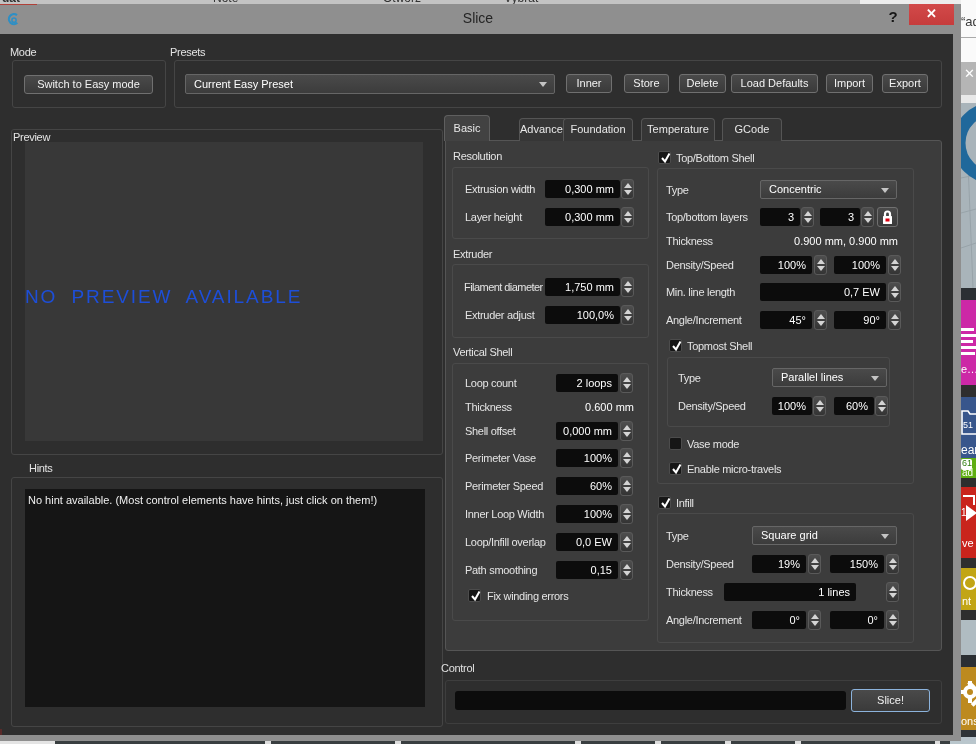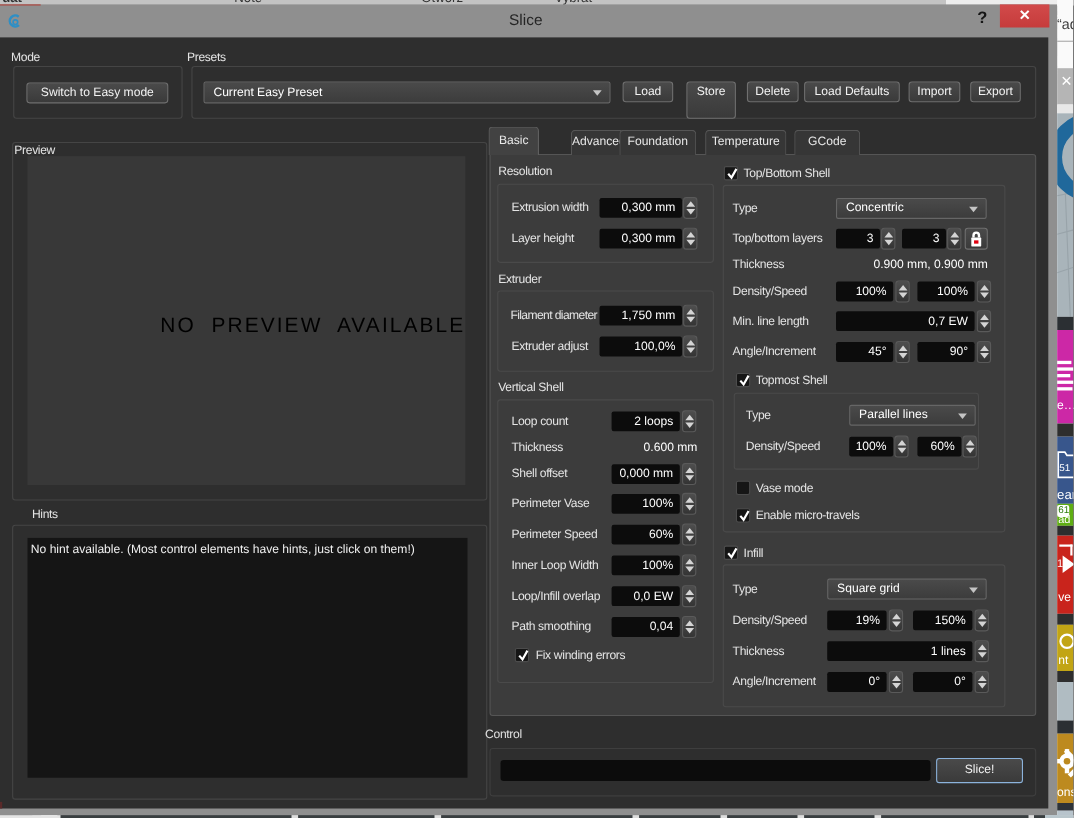--- a/index.html
+++ b/index.html
@@ -54,31 +54,31 @@
 <div class="abs" style="left:0;top:34px;width:953px;height:701px;background:#2e2e2e"></div>
 
 <div class="abs" style="left:0;top:729px;width:2px;height:6px;background:#5a2a2a"></div>
 
 <div class="lbl" style="left:10px;top:45px">Mode</div>
 <div class="frame" style="left:12px;top:60px;width:152px;height:46px"></div>
 <div class="btn" style="left:24px;top:75px;width:129px;height:19px;line-height:17px">Switch to Easy mode</div>
 <div class="lbl" style="left:170px;top:45px">Presets</div>
 <div class="frame" style="left:174px;top:60px;width:766px;height:46px"></div>
 <div class="dd" style="left:185px;top:74px;width:370px;height:20px;line-height:18px">Current Easy Preset</div>
-<div class="btn" style="left:566px;top:74px;width:46px;height:19px;line-height:17px">Load</div>
-<div class="btn" style="left:624px;top:74px;width:45px;height:34px;line-height:17px">Store</div>
+<div class="btn" style="left:566px;top:74px;width:46px;height:19px;line-height:17px">Inner</div>
+<div class="btn" style="left:624px;top:74px;width:45px;height:19px;line-height:17px">Store</div>
 <div class="btn" style="left:679px;top:74px;width:47px;height:19px;line-height:17px">Delete</div>
 <div class="btn" style="left:731px;top:74px;width:87px;height:19px;line-height:17px">Load Defaults</div>
 <div class="btn" style="left:826px;top:74px;width:47px;height:19px;line-height:17px">Import</div>
 <div class="btn" style="left:882px;top:74px;width:46px;height:19px;line-height:17px">Export</div>
 
 <div class="lbl" style="left:13px;top:130px">Preview</div>
 <div class="frame" style="left:11px;top:129px;width:430px;height:324px"></div>
 <div class="abs" style="left:25px;top:142px;width:398px;height:299px;background:#383838"></div>
-<div class="abs" style="left:25px;top:286px;width:398px;text-align:right;font-size:19px;color:#000000;letter-spacing:1.9px;word-spacing:7px">NO PREVIEW AVAILABLE</div>
+<div class="abs" style="left:25px;top:286px;width:398px;text-align:left;font-size:19px;color:#1d4ed8;letter-spacing:1.9px;word-spacing:7px">NO PREVIEW AVAILABLE</div>
 <div class="lbl" style="left:29px;top:461px">Hints</div>
 <div class="frame" style="left:11px;top:477px;width:430px;height:248px"></div>
 <div class="abs" style="left:25px;top:489px;width:400px;height:218px;background:#151515"></div>
 <div class="abs" style="left:28px;top:494px;font-size:11px;color:#f0f0f0">No hint available. (Most control elements have hints, just click on them!)</div>
 
 <div class="abs" style="left:445px;top:140px;width:497px;height:511px;background:#3c3c3c;border:1px solid #555;border-radius:0 3px 3px 3px;box-sizing:border-box"></div>
 <div class="tab" style="left:444px;top:115px;width:46px;height:26px;line-height:24px;background:#424242;border-color:#5f5f5f;z-index:3">Basic</div>
 <div class="tab" style="left:519px;top:118px;width:48px;height:23px;line-height:21px">Advanced</div>
 <div class="tab" style="left:563px;top:118px;width:70px;height:23px;line-height:21px">Foundation</div>
 <div class="tab" style="left:641px;top:118px;width:74px;height:23px;line-height:21px">Temperature</div>
@@ -116,21 +116,21 @@
 <div class="lbl" style="left:465px;top:479px">Perimeter Speed</div>
 <div class="fld" style="left:556px;top:477px;width:62px">60%</div>
 <div class="sp" style="left:620px;top:476px"></div>
 <div class="lbl" style="left:465px;top:507px">Inner Loop Width</div>
 <div class="fld" style="left:556px;top:505px;width:62px">100%</div>
 <div class="sp" style="left:620px;top:504px"></div>
 <div class="lbl" style="left:465px;top:535px">Loop/Infill overlap</div>
 <div class="fld" style="left:556px;top:533px;width:62px">0,0 EW</div>
 <div class="sp" style="left:620px;top:532px"></div>
 <div class="lbl" style="left:465px;top:563px">Path smoothing</div>
-<div class="fld" style="left:556px;top:561px;width:62px">0,04</div>
+<div class="fld" style="left:556px;top:561px;width:62px">0,15</div>
 <div class="sp" style="left:620px;top:560px"></div>
 <div class="cb" style="left:468px;top:589px">
     <svg width="13" height="14" viewBox="0 0 13 14">
       <path d="M3 7 l3 3.5 l4.5 -8" stroke="#fff" stroke-width="2" fill="none"></path>
     </svg>
   </div>
 <div class="lbl" style="left:487px;top:589px">Fix winding errors</div>
 
 <div class="cb" style="left:658px;top:151px">
     <svg width="13" height="14" viewBox="0 0 13 14">
@@ -196,21 +196,21 @@
 <div class="lbl" style="left:676px;top:496px">Infill</div>
 <div class="frame2" style="left:657px;top:513px;width:255px;height:128px"></div>
 <div class="lbl" style="left:666px;top:529px">Type</div>
 <div class="dd" style="left:752px;top:526px;width:145px">Square grid</div>
 <div class="lbl" style="left:666px;top:557px">Density/Speed</div>
 <div class="fld" style="left:752px;top:555px;width:54px">19%</div>
 <div class="sp" style="left:808px;top:554px"></div>
 <div class="fld" style="left:830px;top:555px;width:54px">150%</div>
 <div class="sp" style="left:886px;top:554px"></div>
 <div class="lbl" style="left:666px;top:585px">Thickness</div>
-<div class="fld" style="left:752px;top:583px;width:132px">1 lines</div>
+<div class="fld" style="left:724px;top:583px;width:132px">1 lines</div>
 <div class="sp" style="left:886px;top:582px"></div>
 <div class="lbl" style="left:666px;top:613px">Angle/Increment</div>
 <div class="fld" style="left:752px;top:611px;width:54px">0°</div>
 <div class="sp" style="left:808px;top:610px"></div>
 <div class="fld" style="left:830px;top:611px;width:54px">0°</div>
 <div class="sp" style="left:886px;top:610px"></div>
 
 <div class="lbl" style="left:441px;top:661px;color:#e0e0e0">Control</div>
 <div class="frame" style="left:445px;top:680px;width:495px;height:42px;border-color:#3e3e3e"></div>
 <div class="abs" style="left:455px;top:691px;width:391px;height:19px;background:#0c0c0c;border-radius:3px"></div>

